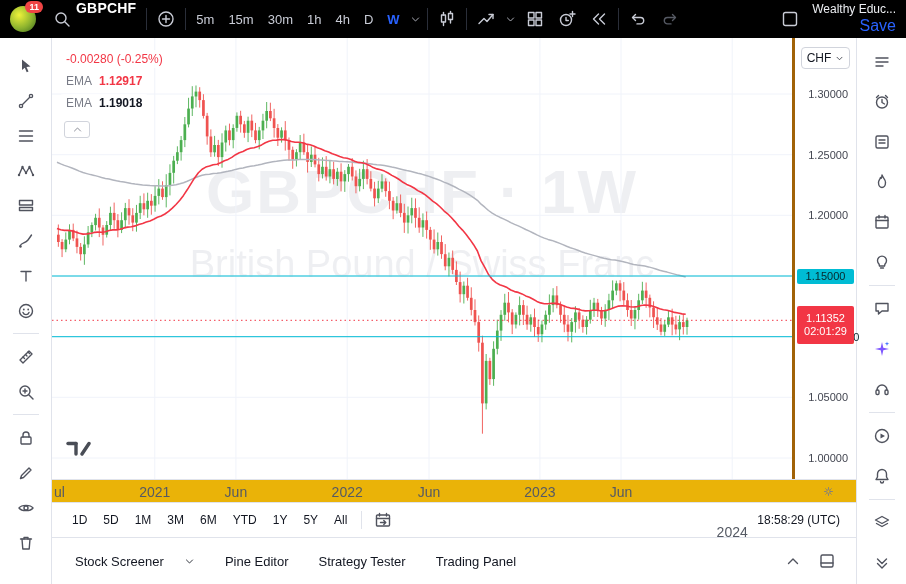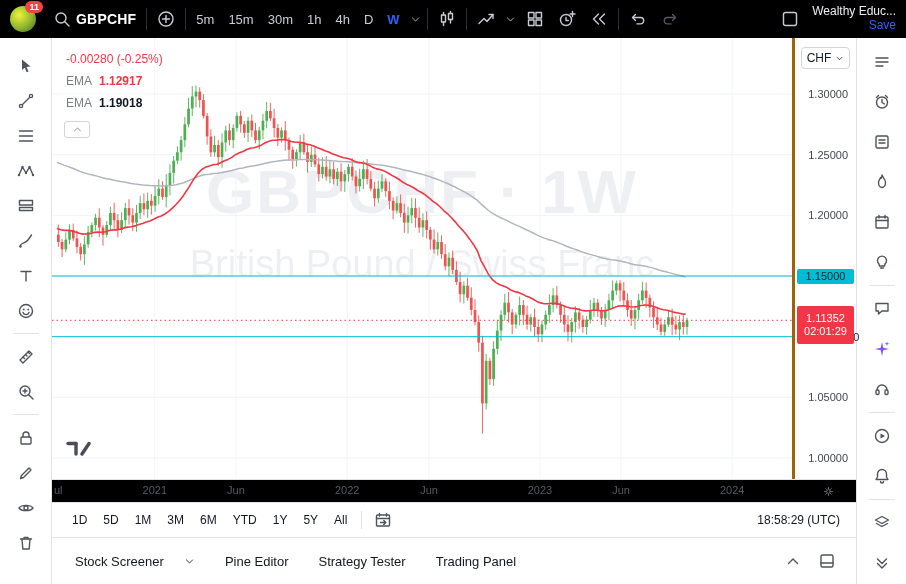--- a/index.html
+++ b/index.html
@@ -4,32 +4,32 @@
 <style>
   html,body{margin:0;padding:0;background:#888;}
   *{box-sizing:border-box;}
   .app{width:906px;height:584px;background:#fff;font-family:"Liberation Sans",sans-serif;position:relative;overflow:hidden;}
 
   
   .topbar{height:38px;background:#000;display:flex;align-items:center;color:#c9ccd6;}
   .logo{width:46px;height:38px;position:relative;display:flex;align-items:center;justify-content:center;flex:0 0 auto;}
   .logo-circle{width:26px;height:26px;border-radius:50%;background:radial-gradient(circle at 35% 35%,#eef23a,#8db32e 55%,#39691e);}
   .logo-badge{position:absolute;top:1px;right:3px;background:#ef4444;color:#fff;font-size:9px;font-weight:700;border-radius:8px;padding:1px 4px;line-height:10px;}
-  .tb-btn{display:flex;align-items:center;gap:5px;padding:0 7px;height:38px;background:none;border:none;color:#c9ccd6;font:inherit;cursor:pointer;}
+  .tb-btn{display:flex;gap:5px;padding:0 7px;height:38px;background:none;border:none;color:#c9ccd6;font:inherit;cursor:pointer;}
   .tb-btn.dim{color:#565a64;}
   .caret-btn{padding:0 3px;}
   .symbol-text{color:#fff;font-weight:700;font-size:14px;letter-spacing:.2px;}
   .tb-sep{width:1px;height:22px;background:#2a2e39;margin:0 3px;flex:0 0 auto;}
   .intervals{display:flex;align-items:center;}
   .interval-btn{padding:0 7px;height:38px;font-size:13px;color:#c9ccd6;background:none;border:none;font-family:inherit;cursor:pointer;}
   .interval-btn.active{color:#2962ff;font-weight:700;}
   .tb-right{margin-left:auto;display:flex;align-items:center;gap:6px;padding-right:10px;}
   .layout-meta{display:flex;flex-direction:column;line-height:1.15;align-items:flex-start;}
   .layout-name{font-size:12px;color:#eceef2;}
-  .save-label{font-size:12px;color:#2962ff;align-self:flex-end;cursor:pointer;text-align:right;}
+  .save-label{font-size:16px;color:#2962ff;align-self:flex-end;cursor:pointer;text-align:right;}
 
   
   .body{display:flex;height:546px;}
   .left-bar{width:52px;border-right:1px solid #e0e3eb;background:#fff;display:flex;flex-direction:column;align-items:center;padding-top:10px;flex:0 0 auto;}
   .tool-btn{width:36px;height:35px;display:flex;align-items:center;justify-content:center;background:none;border:none;color:#50535e;cursor:pointer;padding:0;}
   .tool-sep{width:26px;height:1px;background:#e0e3eb;margin:5px 0;}
   .right-bar{width:50px;border-left:1px solid #e0e3eb;background:#fff;display:flex;flex-direction:column;align-items:center;padding-top:4px;flex:0 0 auto;}
   .rtool-btn{width:36px;height:40px;display:flex;align-items:center;justify-content:center;background:none;border:none;color:#50535e;cursor:pointer;padding:0;flex:0 0 auto;}
   .rtool-sep{width:26px;height:1px;background:#e0e3eb;margin:3px 0;flex:0 0 auto;}
 
@@ -50,21 +50,21 @@
   .legend-collapse{margin-top:5px;margin-left:4px;width:26px;height:17px;border:1px solid #d1d4dc;border-radius:3px;background:#fff;color:#787b86;display:flex;align-items:center;justify-content:center;padding:0;cursor:pointer;}
 
   .tv-logo{position:absolute;left:14px;bottom:18px;color:#2a2e39;opacity:.85;}
 
   .price-axis{width:64px;position:relative;border-left:3px solid #a16207;background:#fff;font-size:11px;color:#434651;flex:0 0 auto;}
   .currency-box{position:absolute;top:9px;left:6px;right:6px;height:22px;border:1px solid #d1d4dc;border-radius:4px;display:flex;align-items:center;justify-content:center;gap:4px;font-size:12px;color:#131722;background:#fff;cursor:pointer;z-index:4;}
   .axis-tick{position:absolute;right:8px;transform:translateY(-50%);}
   .level-badge{position:absolute;left:2px;right:2px;height:15px;color:#06262c;font-size:11px;display:flex;align-items:center;justify-content:center;border-radius:2px;z-index:2;}
   .price-badge{position:absolute;left:2px;right:2px;color:#fff;border-radius:2px;text-align:center;font-size:11px;line-height:13px;padding:6px 0;z-index:3;}
 
-  .time-axis{height:23px;border-top:1px solid #e0e3eb;position:relative;font-size:11px;color:#555a64;background:#000000;}
+  .time-axis{height:23px;border-top:1px solid #e0e3eb;position:relative;font-size:14px;color:#555a64;background:#eab308;}
   .time-label{position:absolute;top:4px;transform:translateX(-50%);}
   .time-label.first{transform:none;}
   .axis-gear{position:absolute;left:762px;top:1px;width:28px;height:20px;display:flex;align-items:center;justify-content:center;background:none;border:none;color:#787b86;cursor:pointer;padding:0;}
 
   .range-bar{height:35px;border-top:1px solid #e0e3eb;display:flex;align-items:center;padding:0 12px;background:#fff;}
   .range-btn{padding:4px 8px;border:none;background:none;font-family:inherit;font-size:12px;color:#131722;cursor:pointer;}
   .range-sep{width:1px;height:18px;background:#e0e3eb;margin:0 6px;}
   .goto-btn{display:flex;align-items:center;justify-content:center;background:none;border:none;color:#50535e;cursor:pointer;padding:2px 6px;}
   .clock{margin-left:auto;font-size:12px;color:#131722;padding-right:4px;cursor:pointer;}
 
@@ -764,21 +764,21 @@
               </svg>
             </span>
           </button>
       <div class="time-label first" style="left: 2px;">ul</div>
           <div class="time-label" style="left: 102.8px;">2021</div>
           <div class="time-label" style="left: 183.9px;">Jun</div>
           <div class="time-label" style="left: 295.2px;">2022</div>
           <div class="time-label" style="left: 377px;">Jun</div>
           <div class="time-label" style="left: 487.9px;">2023</div>
           <div class="time-label" style="left: 569px;">Jun</div>
-          <div class="time-label" style="left: 680.2px;">2024</div>
+          <div class="time-label" style="left: 680.2px; margin-top: 40px;">2024</div>
         </div>
 
       <div class="range-bar">
         <div class="intervals">
             <button class="range-btn">1D</button>
             <button class="range-btn">5D</button>
             <button class="range-btn">1M</button>
             <button class="range-btn">3M</button>
             <button class="range-btn">6M</button>
             <button class="range-btn">YTD</button>

